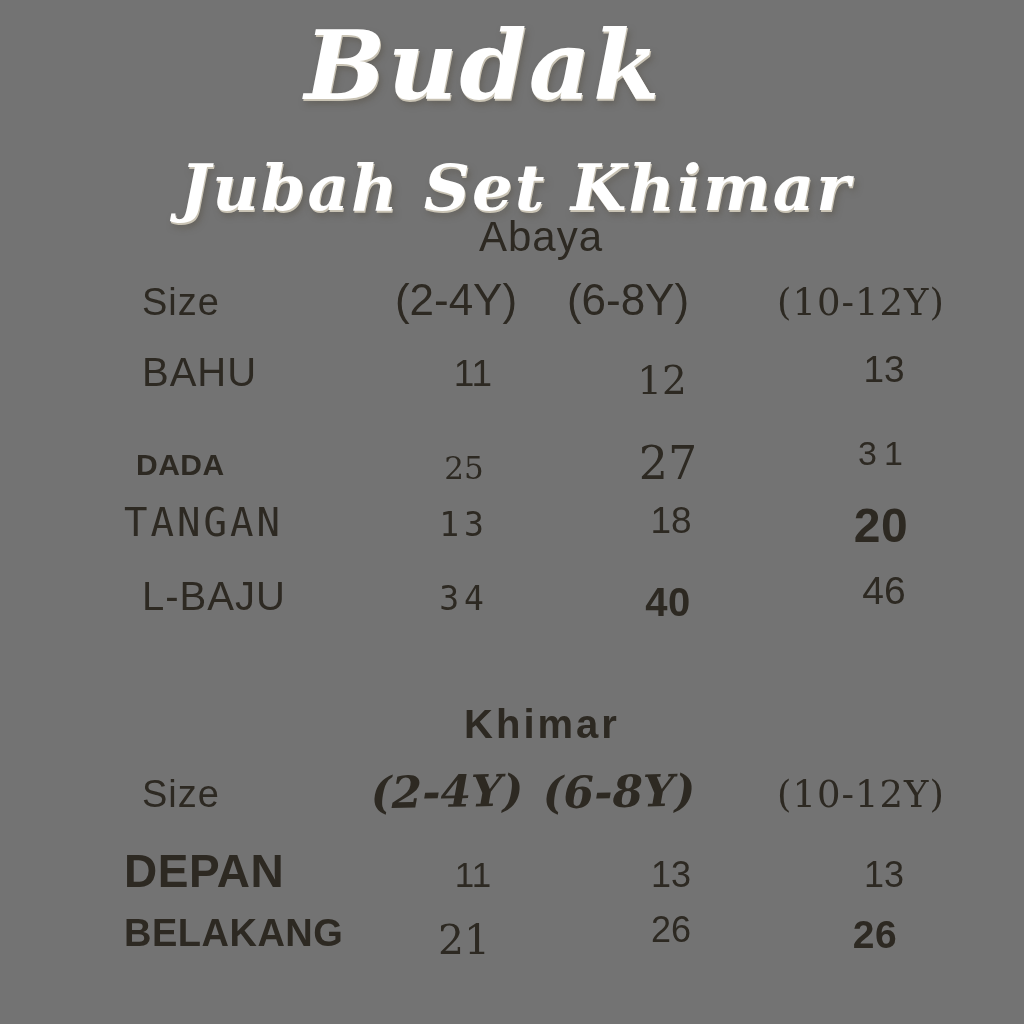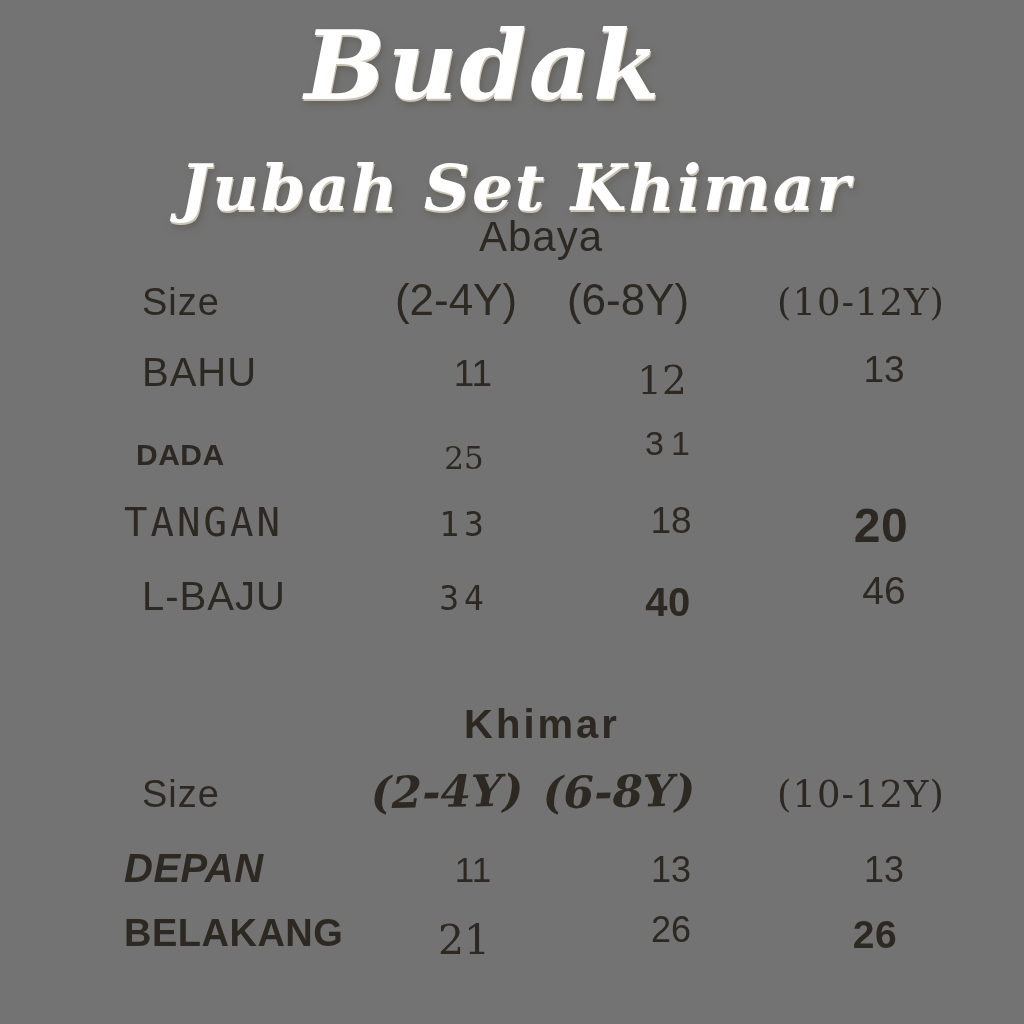--- a/index.html
+++ b/index.html
@@ -100,21 +100,21 @@
 
   .row-lbaju .label { font-size: 40px; letter-spacing: 1px; }
   .row-lbaju .c1 { font-size: 33px; letter-spacing: 5px; }
   .row-lbaju .c2 { font-size: 40px; transform: translateX(6px) translateY(6px); margin-top: 16px; }
   .row-lbaju .c3 { font-size: 39px; transform: translateY(-6px); }
 
   
   .row-depan    { top: 848px; }
   .row-belakang { top: 912px; }
 
-  .row-depan .label { font-size: 40px; font-style: italic; }
+  .row-depan .label { font-size: 46px; }
   .row-depan .c1 { font-size: 35px; }
   .row-depan .c2 { font-size: 36px; }
   .row-depan .c3 { font-size: 36px; }
 
   .row-belakang .label { font-size: 38px; }
   .row-belakang .c1 { font-size: 41px; transform: translateY(8px); }
   .row-belakang .c2 { font-size: 36px; transform: translateY(-4px); }
   .row-belakang .c3 { font-size: 39px; transform: translateY(2px); }
 </style>
 </head>
@@ -140,20 +140,21 @@
     <div class="label f-sans">BAHU</div>
     <div class="cell c1 f-sans">11</div>
     <div class="cell c2 f-slab">12</div>
     <div class="cell c3 f-sans">13</div>
   </div>
 
   <div class="row row-dada">
     <div></div>
     <div class="label f-cond">DADA</div>
     <div class="cell c1 f-slab">25</div>
+    <div class="cell c2 f-slab">27</div>
     <div class="cell c3 f-sans">31</div>
   </div>
 
   <div class="row row-tangan">
     <div></div>
     <div class="label f-mono">TANGAN</div>
     <div class="cell c1 f-mono">13</div>
     <div class="cell c2 f-sans">18</div>
     <div class="cell c3 f-cond">20</div>
   </div>

